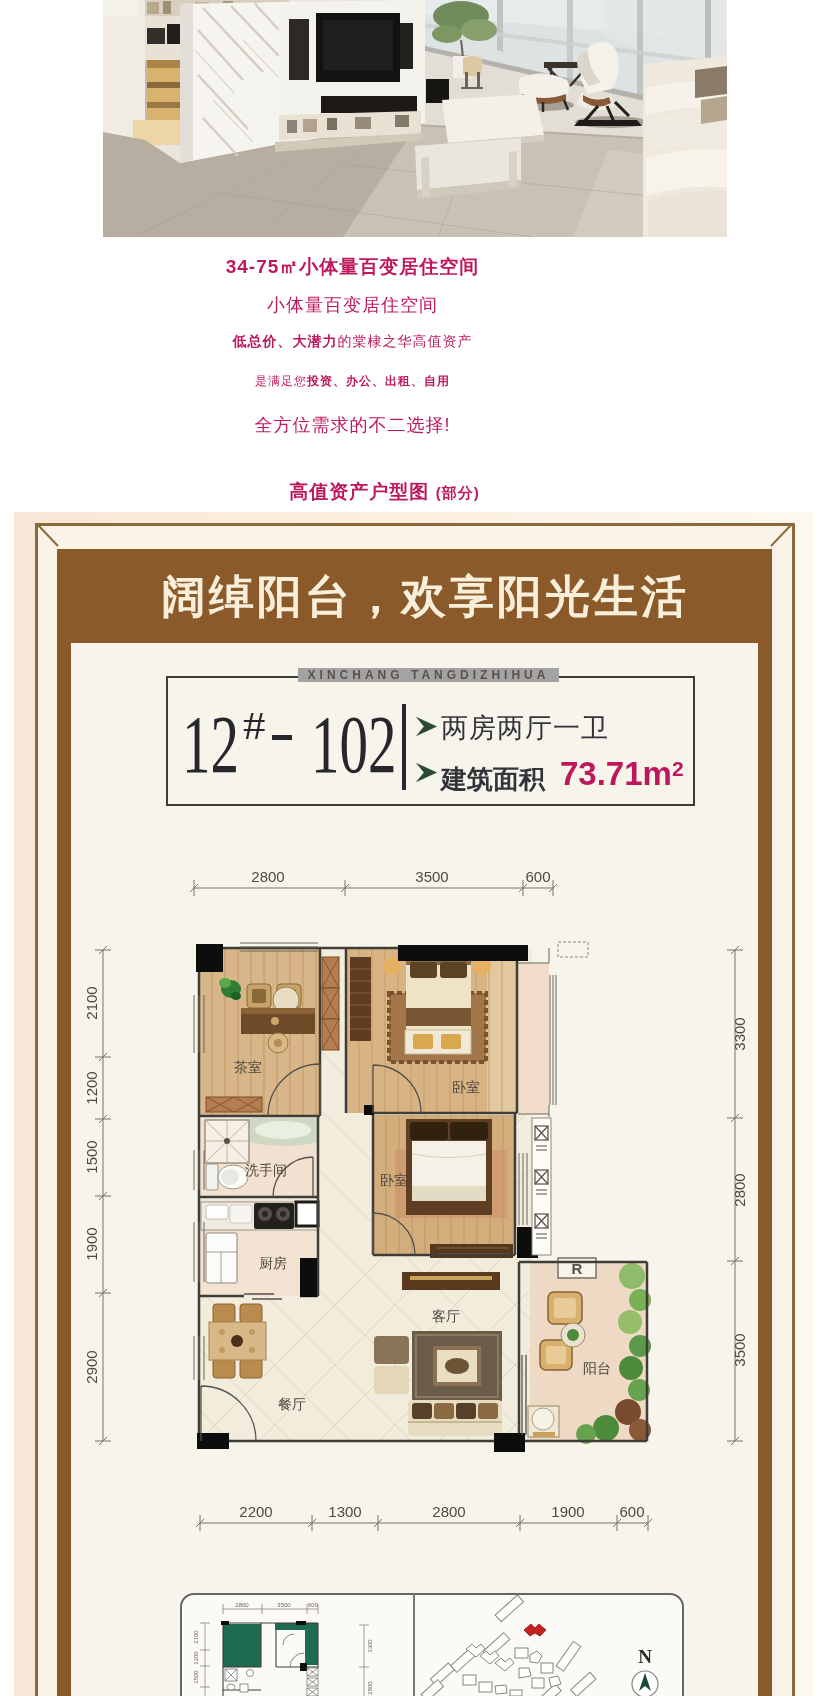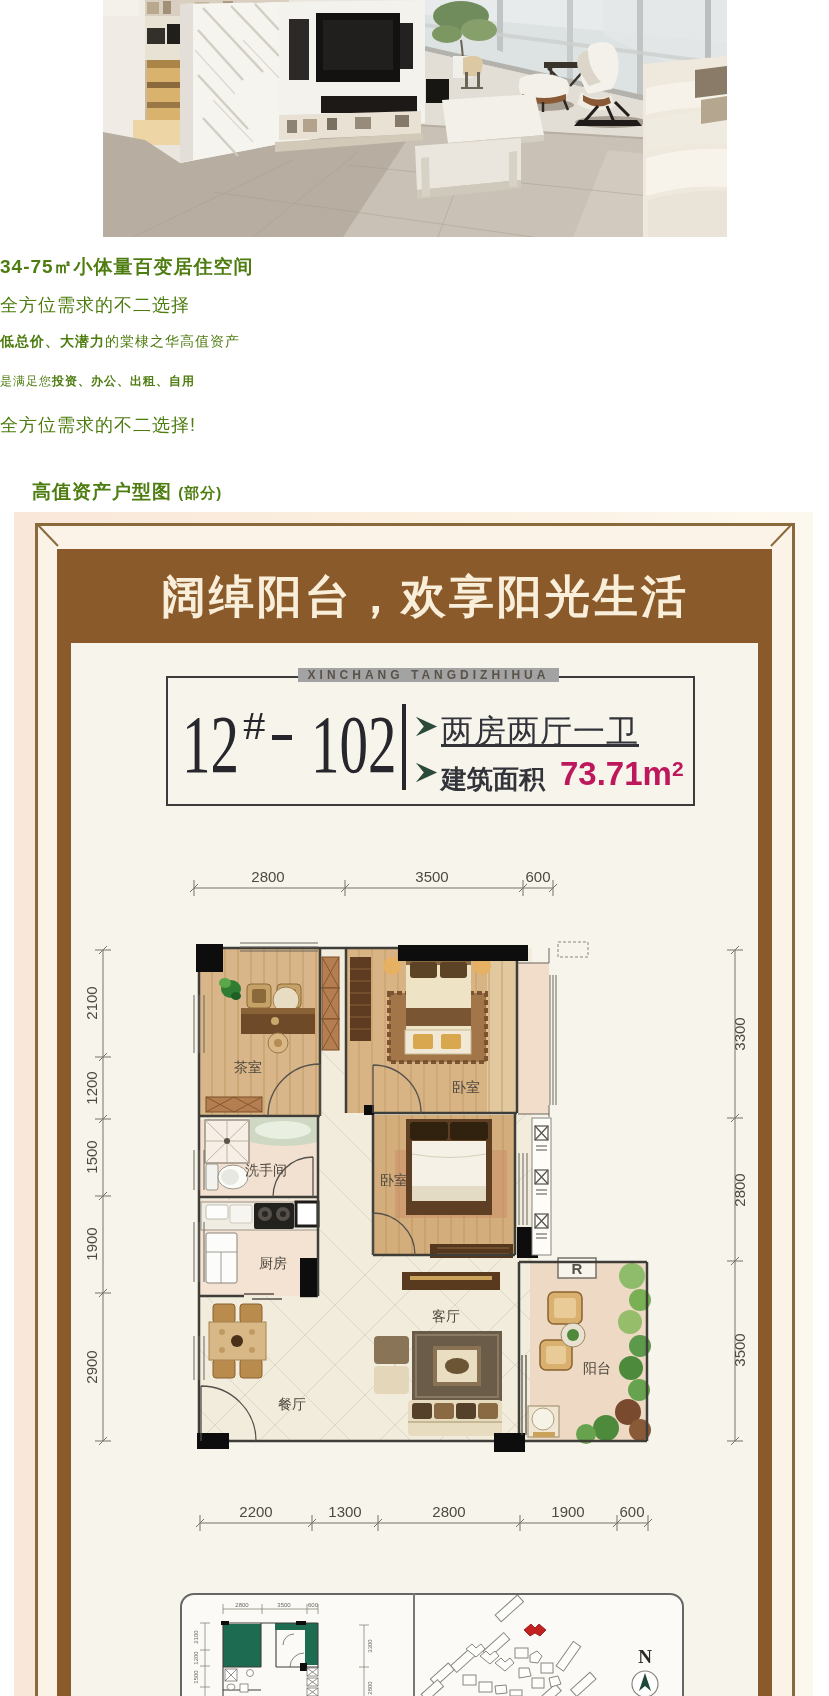--- a/index.html
+++ b/index.html
@@ -1,19 +1,19 @@
 <!DOCTYPE html>
 <html><head>
 <meta charset="utf-8">
 <style>
   html,body{margin:0;padding:0;}
   body{width:829px;height:1696px;position:relative;background:#fff;overflow:hidden;
        font-family:"Liberation Sans",sans-serif;}
   .abs{position:absolute;}
-  .ctr{width:705px;text-align:left;color:#4d7c0f;}
+  .ctr{width:705px;text-align:center;color:#be185d;}
 </style>
 </head>
 <body>
 
 <div class="abs" style="left:103px;top:0;width:624px;height:237px;overflow:hidden;">
 <svg width="624" height="237" viewBox="0 0 624 237">
   <rect x="0" y="0" width="624" height="237" fill="#eae6dd"></rect>
 
   <polygon points="313,0 624,0 624,120 313,48" fill="#dde2e2"></polygon>
   <polygon points="313,0 624,0 624,42 313,14" fill="#e8ebeb"></polygon>
@@ -135,21 +135,21 @@
     <path d="M543,120 q38,-9 81,-8 l0,32 q-43,-3 -81,7 z" fill="#f0ebe1"></path>
     <path d="M543,158 q38,-11 81,-9 l0,38 q-43,-3 -81,9 z" fill="#f7f3eb"></path>
     <path d="M545,200 q38,-11 79,-9 l0,46 l-79,0 z" fill="#eae4d8"></path>
     <polygon points="592,70 624,66 624,94 592,98" fill="#8a7a68"></polygon>
     <polygon points="598,100 624,96 624,120 598,124" fill="#b5a78f"></polygon>
   </g>
 </svg>
 </div>
 
 <div class="abs ctr" style="top:254px;font-size:19px;font-weight:bold;letter-spacing:1px;">34-75㎡小体量百变居住空间</div>
-<div class="abs ctr" style="top:293px;font-size:18px;letter-spacing:1px;">全方位需求的不二选择</div>
+<div class="abs ctr" style="top:293px;font-size:18px;letter-spacing:1px;">小体量百变居住空间</div>
 <div class="abs ctr" style="top:333px;font-size:14px;letter-spacing:1px;"><b>低总价、大潜力</b>的棠棣之华高值资产</div>
 <div class="abs ctr" style="top:373px;font-size:12px;letter-spacing:1px;">是满足您<b>投资、办公、出租、自用</b></div>
 <div class="abs ctr" style="top:413px;font-size:18px;letter-spacing:1px;">全方位需求的不二选择!</div>
 <div class="abs ctr" style="top:479px;font-size:19px;font-weight:bold;letter-spacing:1px;padding-left:32px;">高值资产户型图 <span style="font-size:15px;">(部分)</span></div>
 
 <div class="abs" style="left:14px;top:512px;width:799px;height:1184px;
      background:linear-gradient(90deg,#f9e7d9 0%,#fbeede 40%,#fdf8ee 100%);"></div>
 
 <div class="abs" style="left:35px;top:523px;width:754px;height:1173px;border-left:3px solid #8a6a3a;border-top:3px solid #8a6a3a;border-right:3px solid #8a6a3a;background:#fbf3e8;"></div>
 
@@ -172,21 +172,21 @@
 <div class="abs" style="left:272px;top:735px;width:20px;height:5px;background:#26262c;"></div>
 <div class="abs" style="left:311px;top:703px;font-family:'Liberation Serif',serif;color:#26262c;font-size:83px;line-height:83px;white-space:nowrap;transform:scaleX(0.687);transform-origin:0 0;">102</div>
 <div class="abs" style="left:402px;top:704px;width:4px;height:86px;background:#26262c;"></div>
 
 <svg class="abs" style="left:415px;top:715px;" width="23" height="23" viewBox="0 0 26 24">
     <path d="M1,1 L25,12 L1,23 L10,12 Z" fill="#2c4a3a"></path>
   </svg>
 <svg class="abs" style="left:415px;top:761px;" width="23" height="23" viewBox="0 0 26 24">
     <path d="M1,1 L25,12 L1,23 L10,12 Z" fill="#2c4a3a"></path>
   </svg>
-<div class="abs" style="left:441px;top:710px;font-size:32px;color:#33333a;letter-spacing:1px;text-decoration:underline;">两房两厅一卫</div>
+<div class="abs" style="left:441px;top:710px;font-size:27px;color:#33333a;letter-spacing:1px;">两房两厅一卫</div>
 <div class="abs" style="left:441px;top:762px;font-size:26px;color:#33333a;font-weight:bold;letter-spacing:0px;">建筑面积</div>
 <div class="abs" style="left:530px;top:760px;font-size:22px;color:#33333a;">:</div>
 <div class="abs" style="left:560px;top:755px;font-size:33px;color:#be185d;font-weight:bold;">73.71m<span style="font-size:21px;vertical-align:9px;">2</span></div>
 
 <div id="planbox" class="abs" style="left:71px;top:850px;width:687px;height:700px;">
 <svg width="687" height="700" viewBox="71 850 687 700" font-family="Liberation Sans,sans-serif">
   <defs>
     <clipPath id="cpMain">
           <rect x="199" y="948" width="333" height="493"></rect>
         </clipPath>

